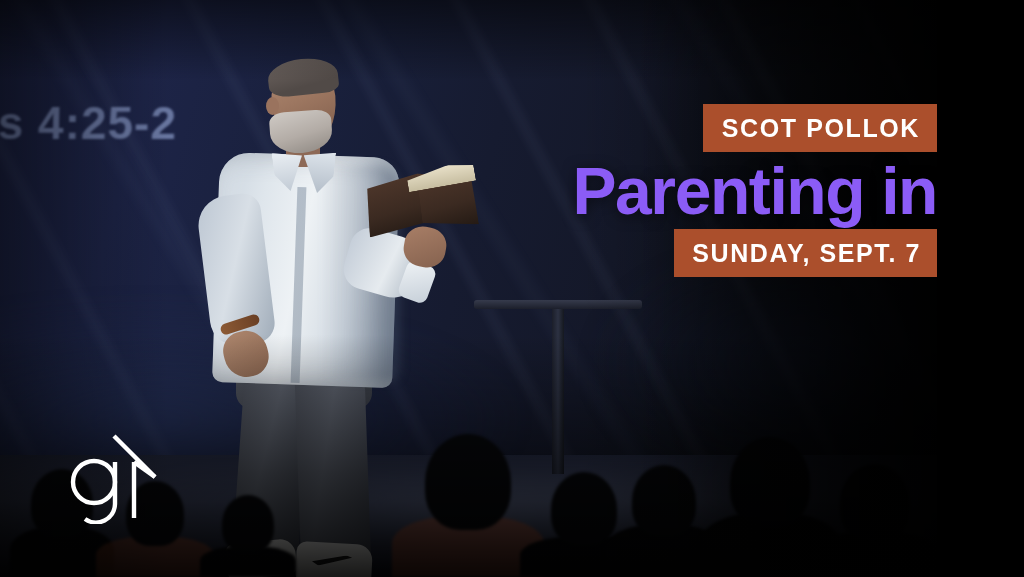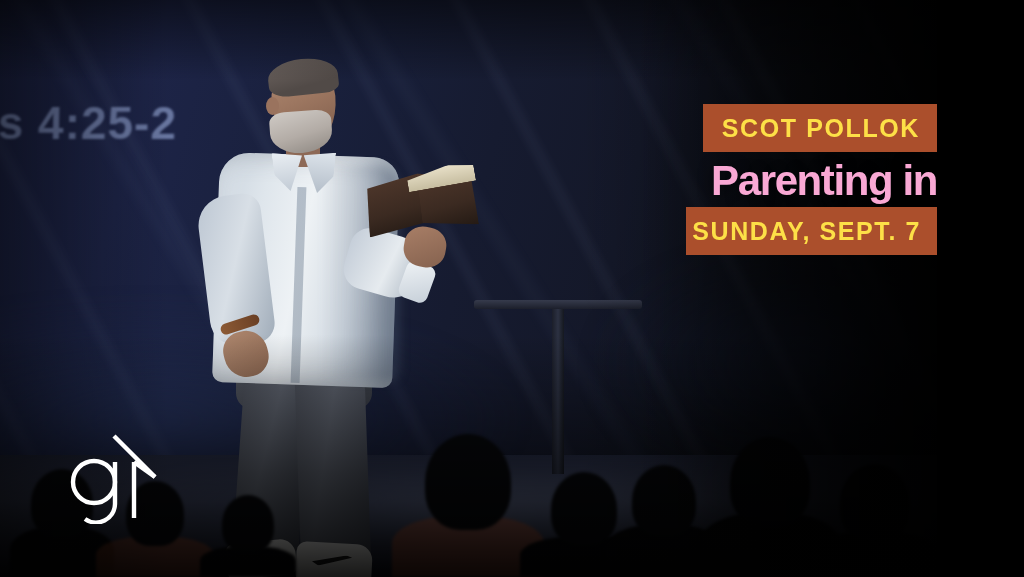--- a/index.html
+++ b/index.html
@@ -308,42 +308,42 @@
   
   .overlay {
     position: absolute;
     right: 87px;
     top: 104px;
     width: 600px;
     text-align: right;
   }
   .badge {
     display: inline-block;
-    color: #fde047;
+    color: #ffffff;
     font-weight: 700;
     letter-spacing: 1.6px;
     line-height: 1;
   }
   .badge-speaker {
     font-size: 25px;
     padding: 12px 17px 11px 19px;
   }
   .title {
-    color: #f9a8d4;
+    color: #8b5cf6;
     font-weight: 700;
-    font-size: 42px;
+    font-size: 66px;
     line-height: 0.93;
     letter-spacing: -1.4px;
     margin: 9px 0 7px 0;
     text-shadow: 0 2px 14px rgba(0,0,0,.55);
   }
   .title .tl { display: block; }
   .badge-date {
     font-size: 25px;
-    padding: 12px 16px 11px 6px;
+    padding: 12px 16px 11px 18px;
   }
 
   
   .logo { position: absolute; left: 62px; top: 432px; width: 104px; height: 92px; }
 
   
   .pillar {
     position: absolute;
     left: 937px; top: 0;
     width: 87px; height: 577px;

